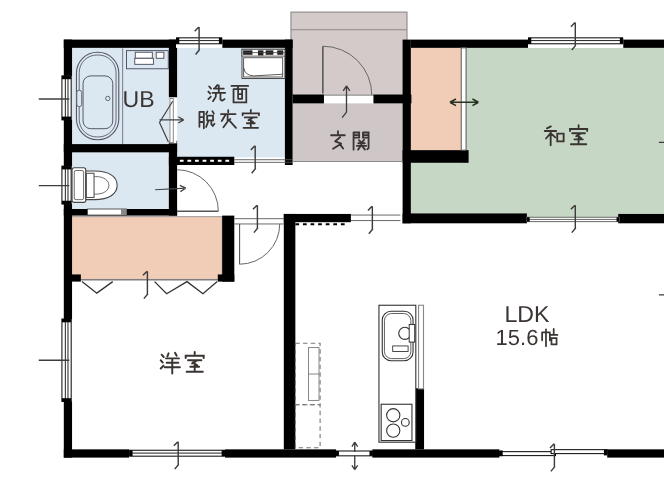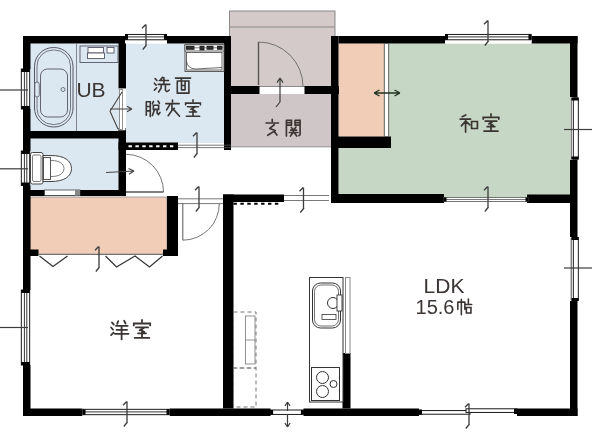--- a/index.html
+++ b/index.html
@@ -1,16 +1,16 @@
 <!DOCTYPE html>
 <html><head>
 <meta charset="utf-8">
 <style>
 html,body{margin:0;padding:0;background:#ffffff;}
-#plan{width:488px;height:439px;position:relative;font-family:"Liberation Sans",sans-serif;}
+#plan{width:488px;height:439px;position:relative;font-family:"Liberation Sans",sans-serif;padding-left:35px;}
 </style>
 </head>
 <body>
 <div id="plan">
 <svg width="604" height="439" viewBox="0 0 604 439">
 <defs>
 
 <g id="vtick">
   <path d="M-0.3,-10.5 L-4,-6.7 M0,-10.5 L0,10.2 M0.5,10 L-3.2,14.5" fill="none" stroke="#3c3c3c" stroke-width="1.3"></path>
 </g>

